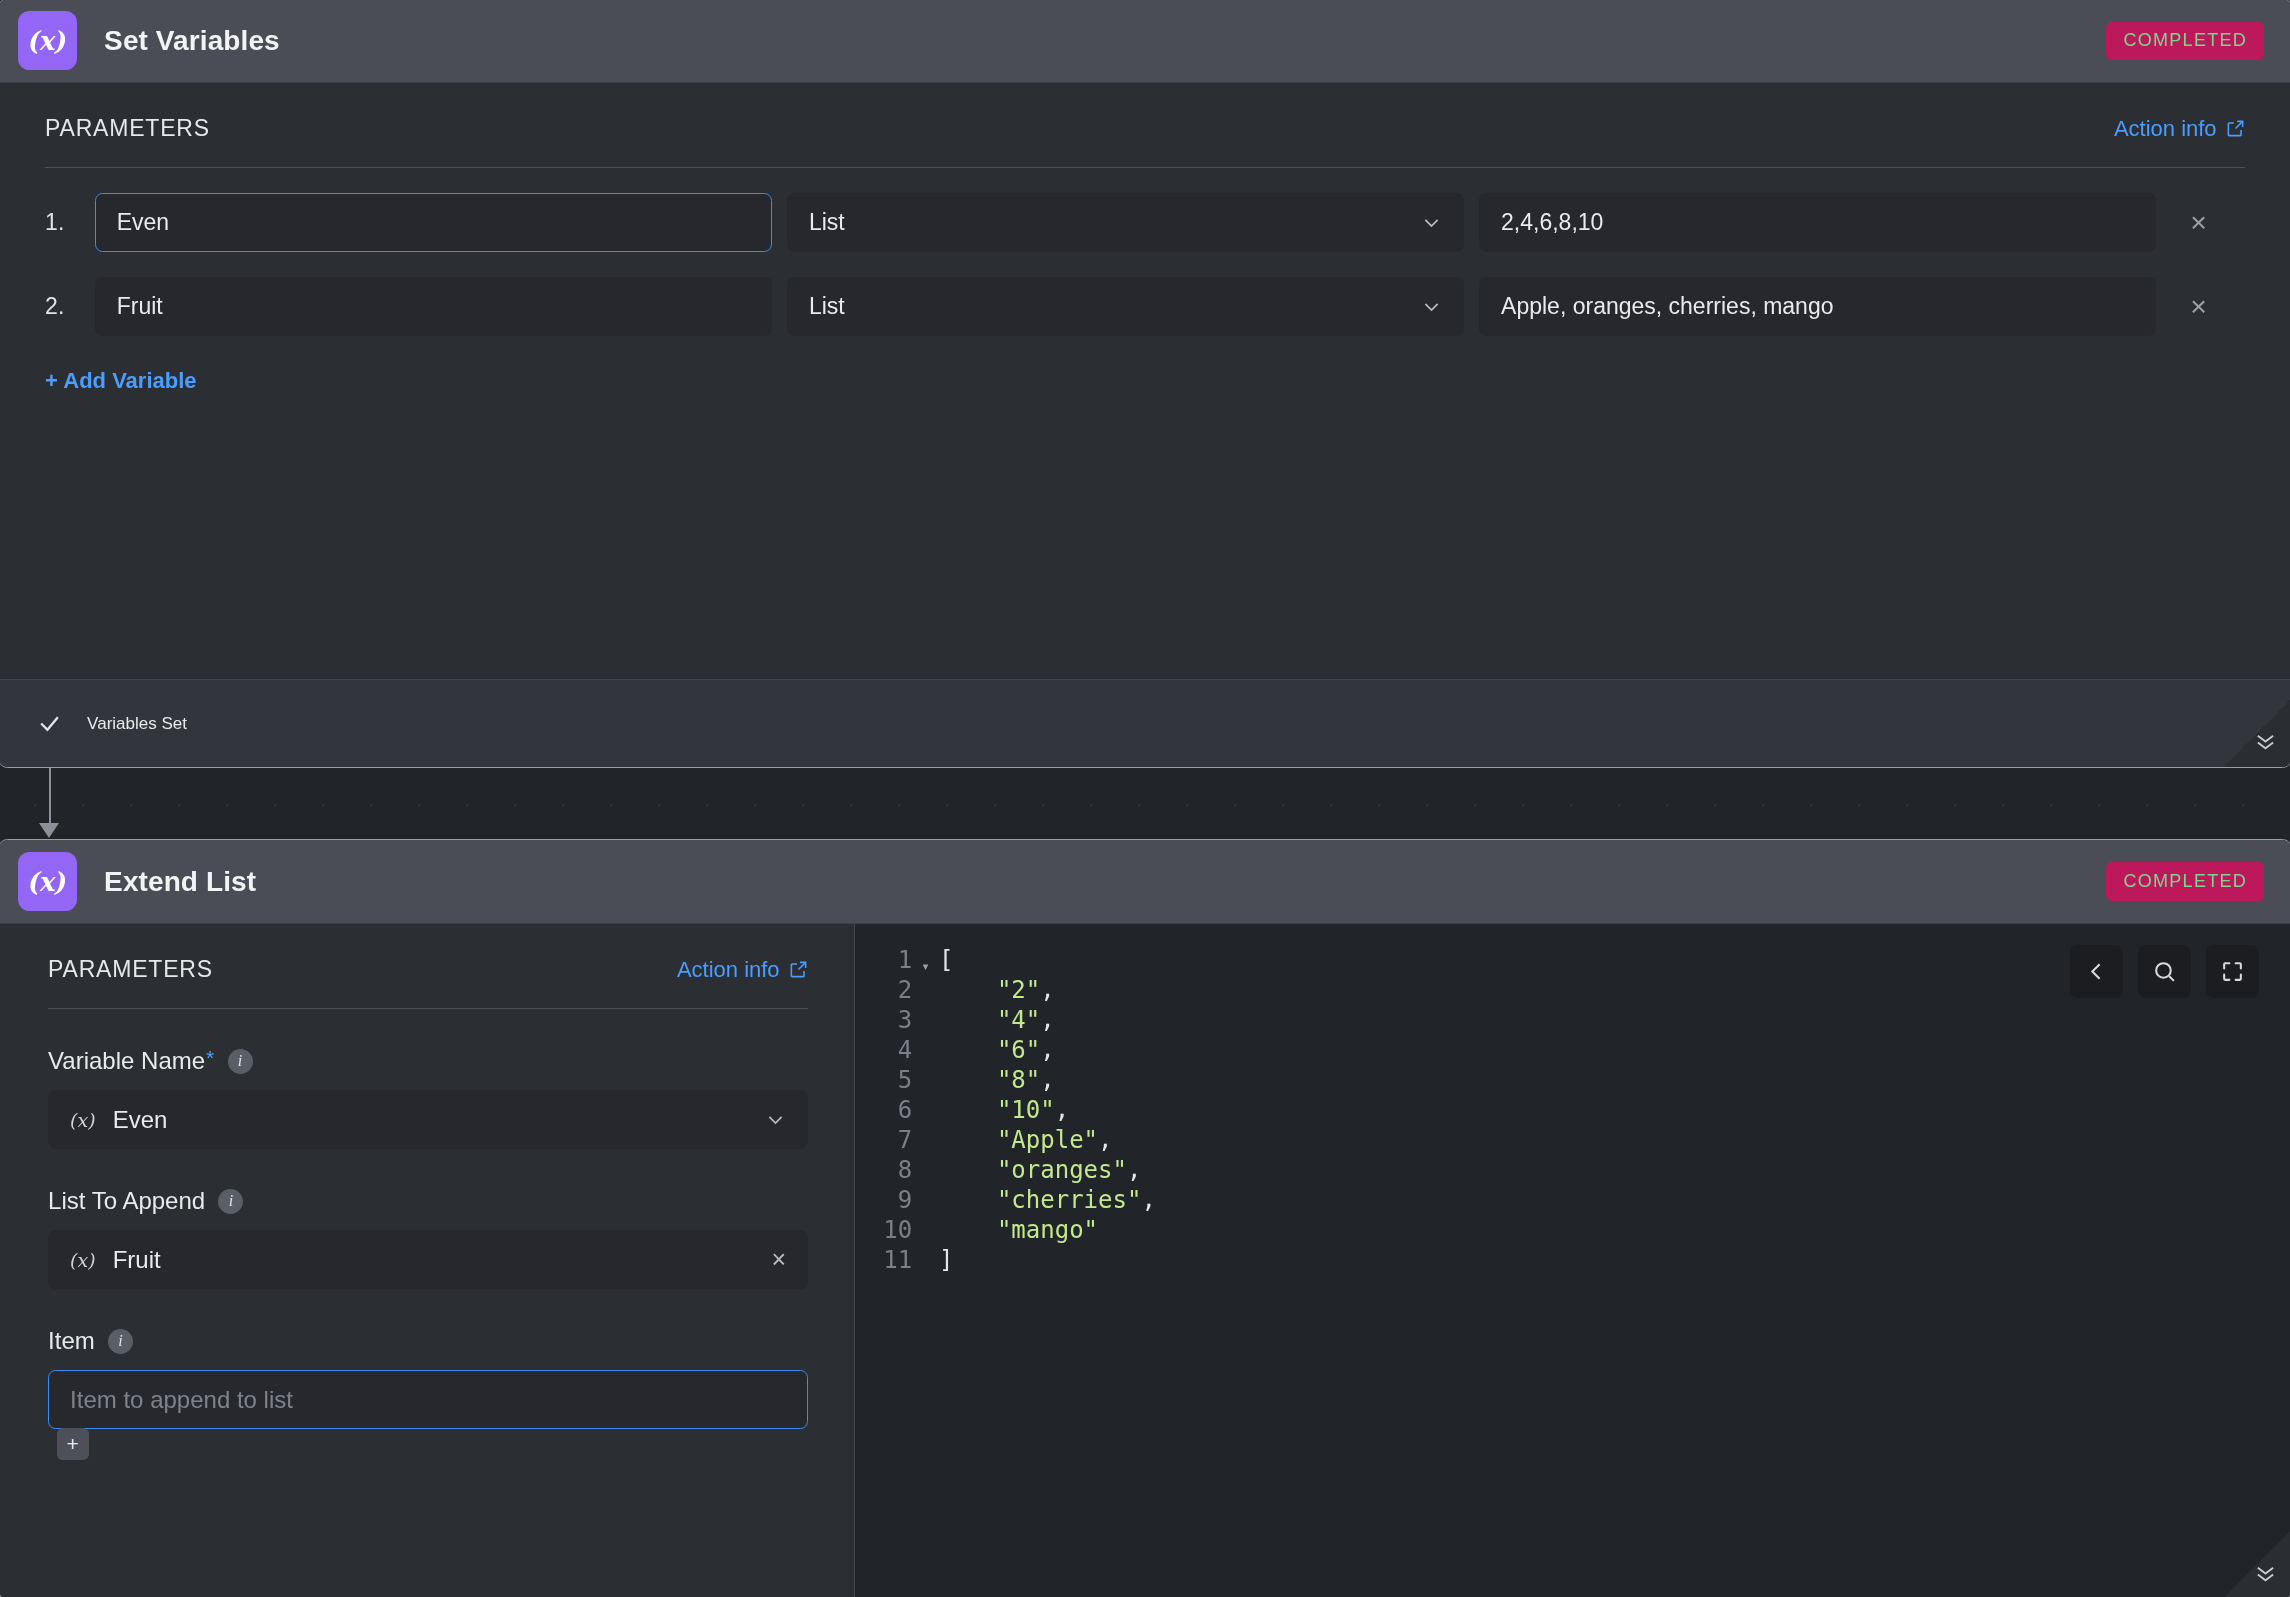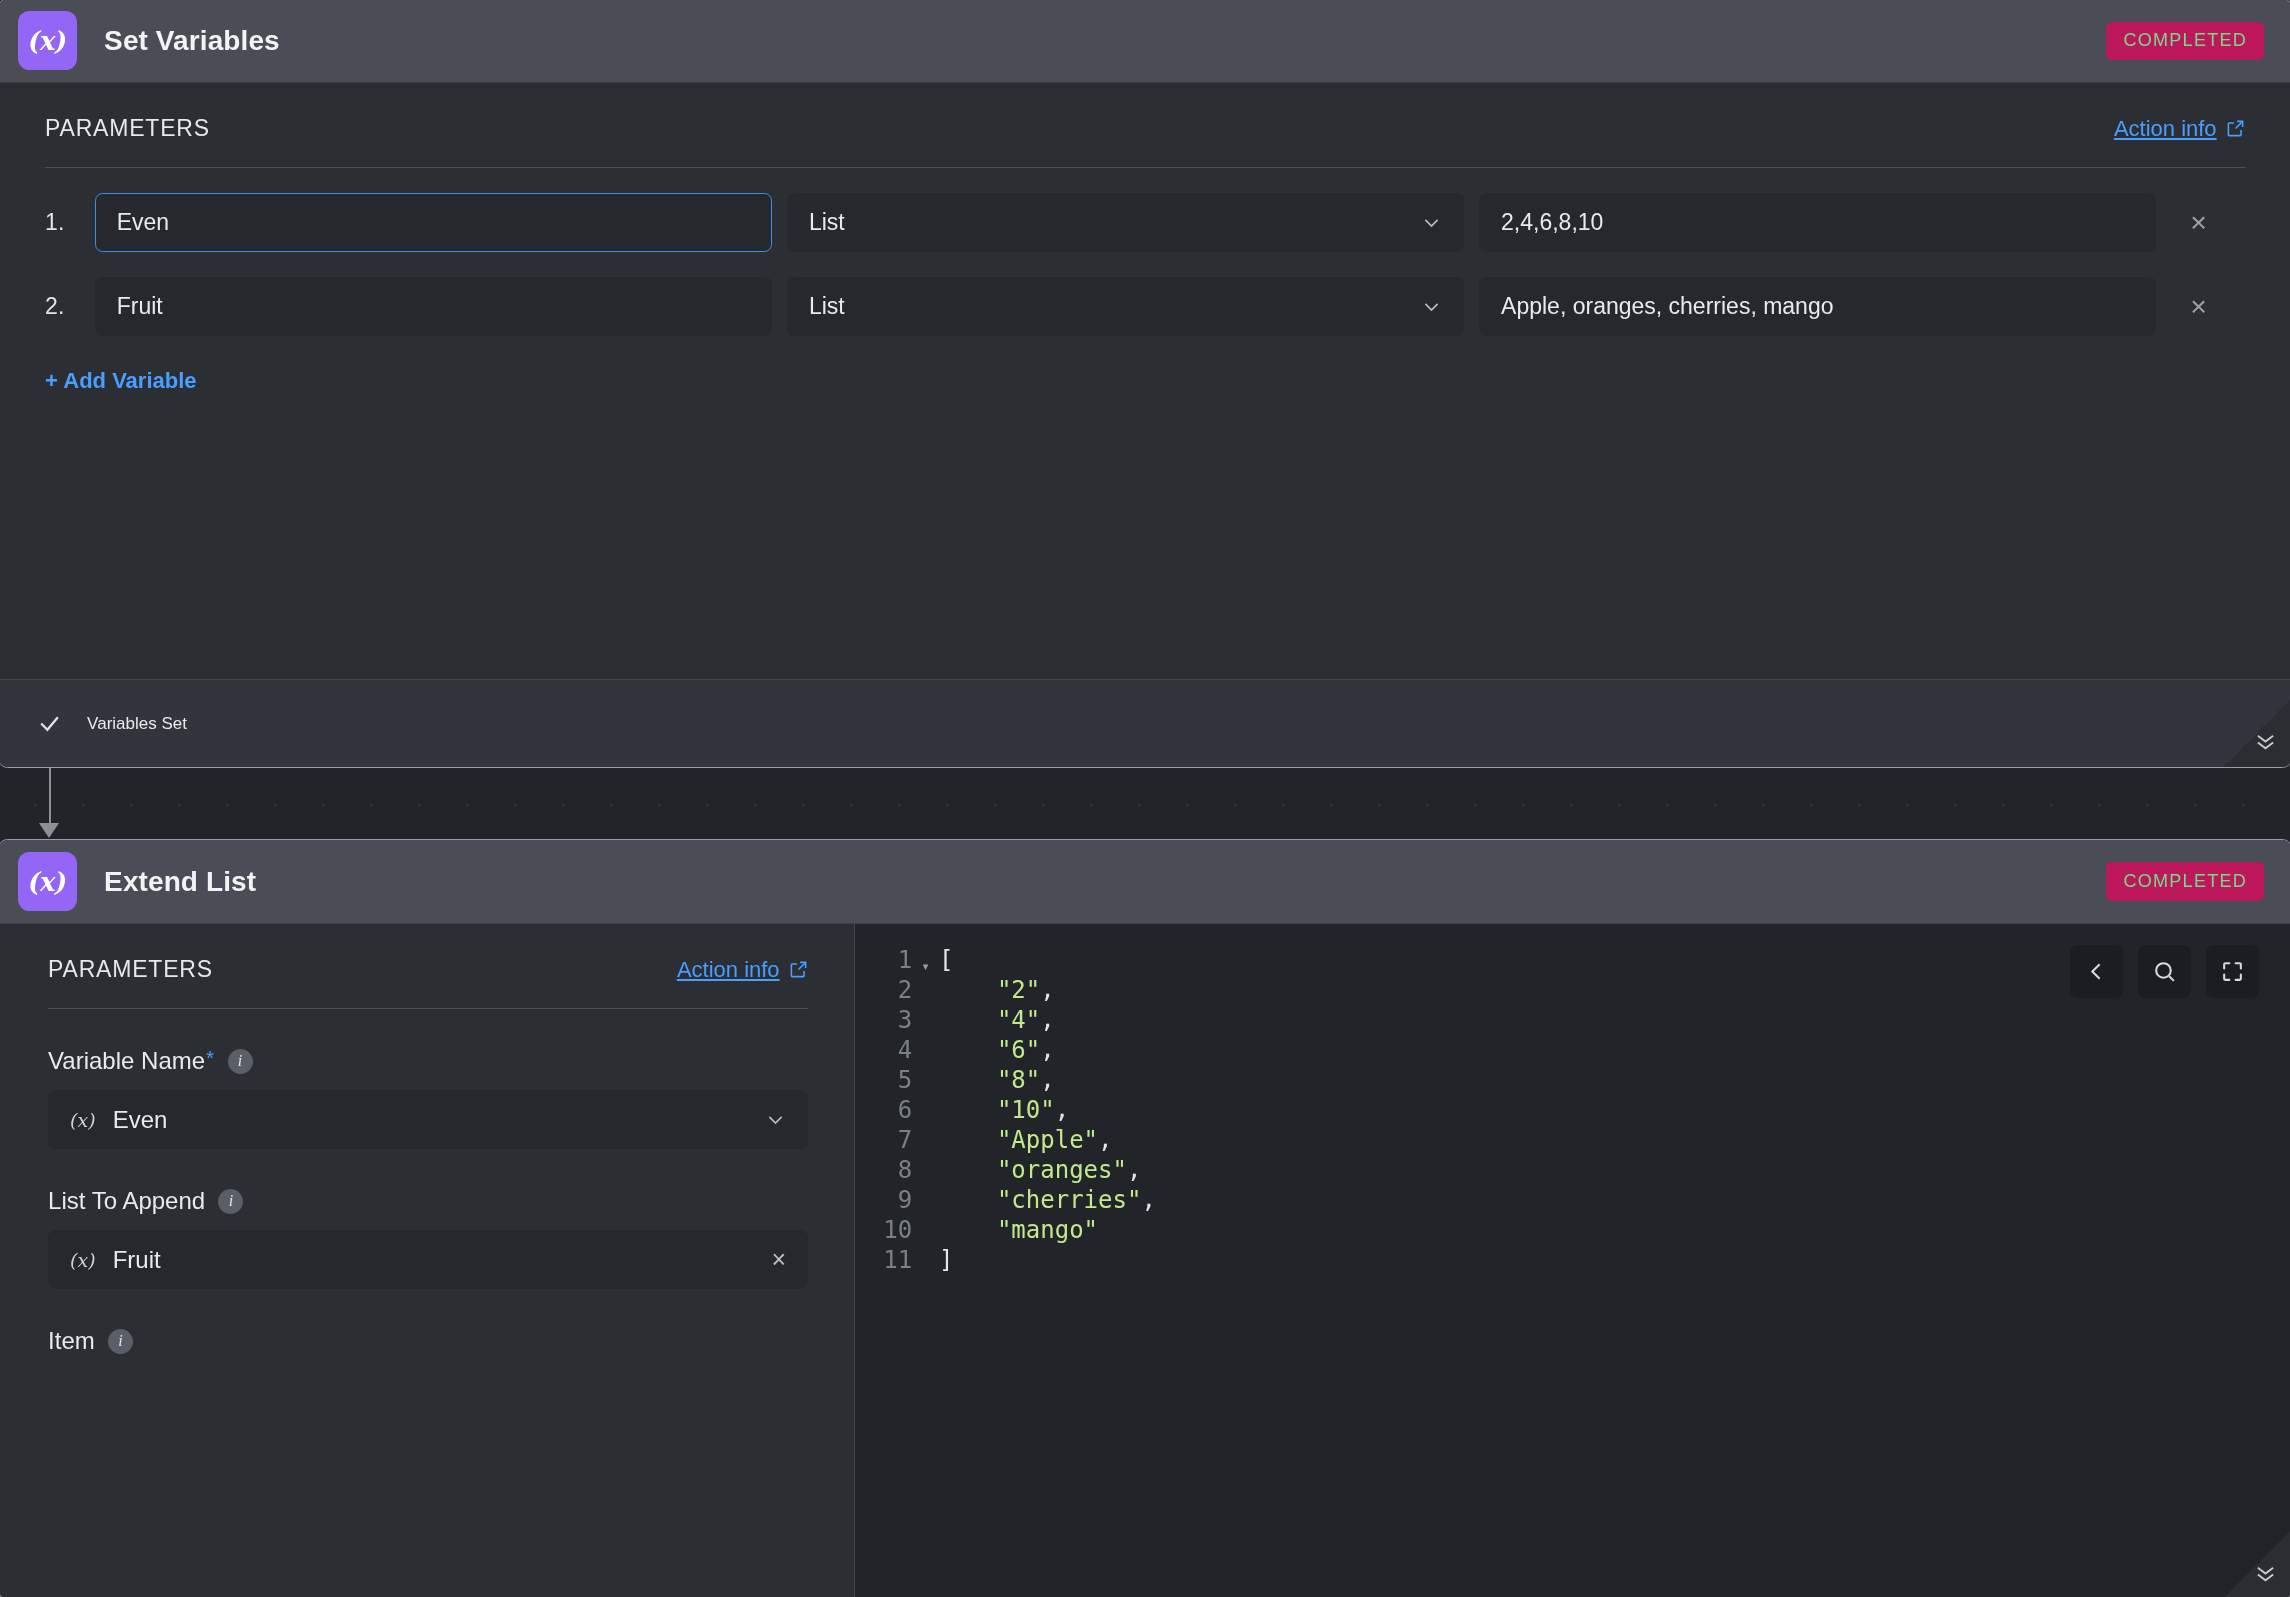--- a/index.html
+++ b/index.html
@@ -76,21 +76,20 @@
     color: #e6e8ea;
     font-size: 23px;
     letter-spacing: 0.8px;
   }
   .action-info {
     margin-left: auto;
     color: #4a9eff;
     font-size: 22px;
     display: flex; align-items: center; gap: 9.5px;
     cursor: pointer;
-    text-decoration: underline;
   }
   .ext-ico { width: 19px; height: 19px; display:block; }
   .divider {
     height: 1px;
     background: #4c5058;
     margin: 25px 46px 0 46px;
   }
 
   .param-row {
     display: flex;
@@ -428,20 +427,24 @@
           <div class="input-box">
             <span class="var-chip">(x)</span>
             <span class="input-val">Fruit</span>
             <span class="clear-x">×</span>
           </div>
 
           <div class="field-label">
             <span>Item</span>
             <span class="info-ico">i</span>
           </div>
+          <div class="input-box focused">
+            <span class="input-ph">Item to append to list</span>
+            <div class="plus-tab">+</div>
+          </div>
         </div>
       </div>
 
       <div class="code-pane">
         <div class="code-toolbar">
           <div class="tb-btn">
             <svg viewBox="0 0 24 24" fill="none" stroke="#d6d9de" stroke-width="2">
                 <path d="M15 5l-7 7 7 7"></path>
               </svg>
           </div>

